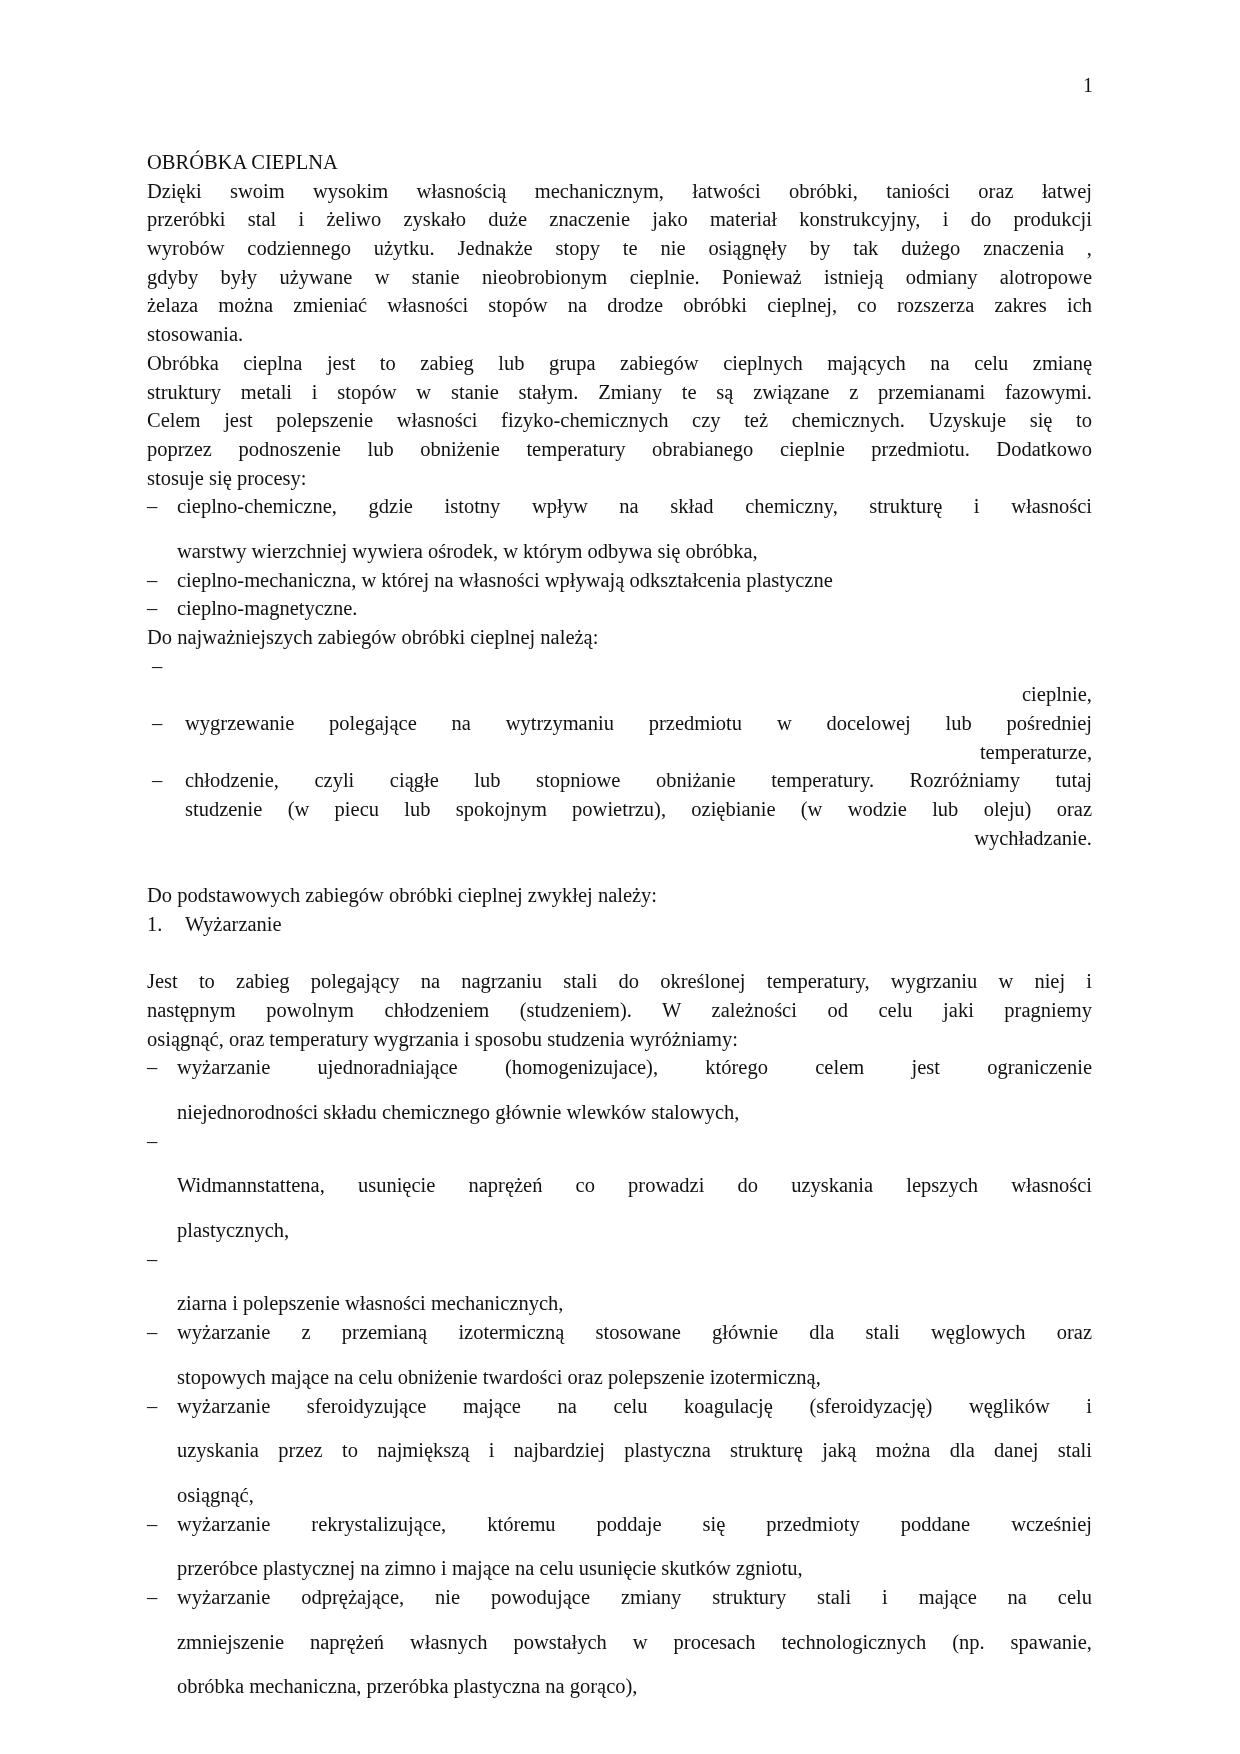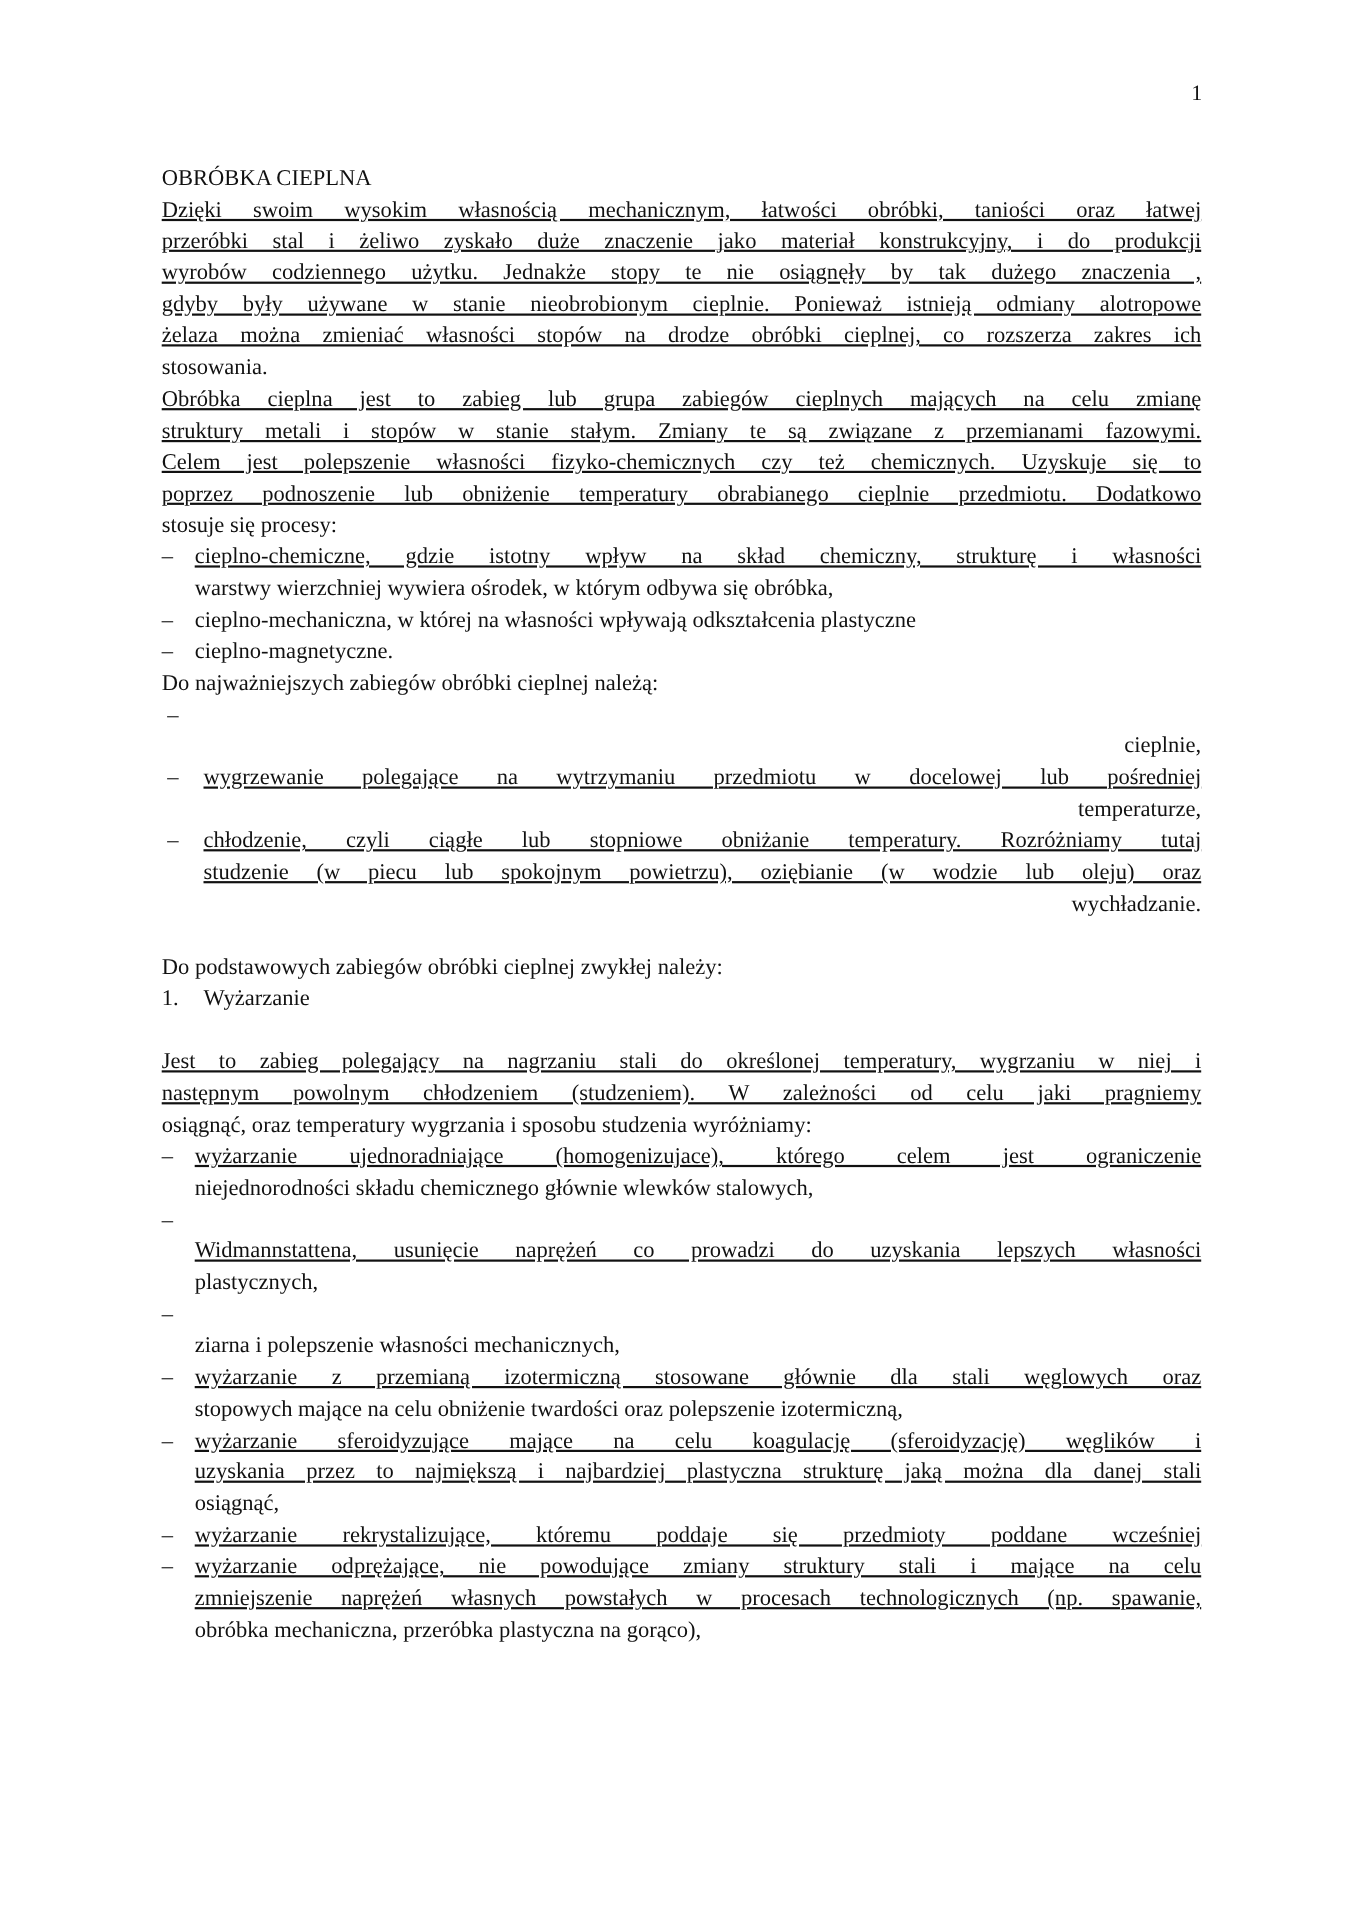--- a/index.html
+++ b/index.html
@@ -10,28 +10,28 @@
       font-family: "Liberation Serif", "DejaVu Serif", serif;
       font-size: 20.5px;
     }
     .page-number {
       position: absolute; right: 147px; top: 74px; font-size: 20px;
     }
     .content {
       position: absolute; left: 147px; top: 148px; width: 945px;
     }
     .line { height: 28.7px; line-height: 28.7px; white-space: nowrap; }
-    .just { text-align: justify; text-align-last: justify; text-decoration: underline; }
+    .just { text-align: justify; text-align-last: justify; }
     .title { height: 28.7px; line-height: 28.7px; }
     .gap { height: 28.7px; }
     .li { position: relative; padding-left: 30px; }
     .li .dash { position: absolute; left: 0; top: 0; }
     .li.ind2 { padding-left: 38px; }
     .li.ind2 .dash { left: 5px; }
-    .cont { padding-left: 30px; }
+    .cont { padding-left: 30px; margin-top: 16px; }
     .cont2 { padding-left: 38px; text-align: right; }
     .num { position: relative; padding-left: 38px; }
     .num .marker { position: absolute; left: 0; top: 0; }
   </style>
 </head>
 <body>
 
 <div class="page">
   <div class="page-number">1</div>
 
@@ -120,20 +120,21 @@
         <div class="line li just"><span class="dash">–</span><span>wyżarzanie z przemianą izotermiczną stosowane głównie dla stali węglowych oraz</span></div>
         <div class="line cont">stopowych mające na celu obniżenie twardości oraz polepszenie izotermiczną,</div>
       </div>
       <div>
         <div class="line li just"><span class="dash">–</span><span>wyżarzanie sferoidyzujące mające na celu koagulację (sferoidyzację) węglików i</span></div>
         <div class="line cont just">uzyskania przez to najmiększą i najbardziej plastyczna strukturę jaką można dla danej stali</div>
         <div class="line cont">osiągnąć,</div>
       </div>
       <div>
         <div class="line li just"><span class="dash">–</span><span>wyżarzanie rekrystalizujące, któremu poddaje się przedmioty poddane wcześniej</span></div>
+        <div class="line cont">przeróbce plastycznej na zimno i mające na celu usunięcie skutków zgniotu,</div>
       </div>
       <div>
         <div class="line li just"><span class="dash">–</span><span>wyżarzanie odprężające, nie powodujące zmiany struktury stali i mające na celu</span></div>
         <div class="line cont just">zmniejszenie naprężeń własnych powstałych w procesach technologicznych (np. spawanie,</div>
         <div class="line cont">obróbka mechaniczna, przeróbka plastyczna na gorąco),</div>
       </div>
     </div>
   </div>
 </div>
 

